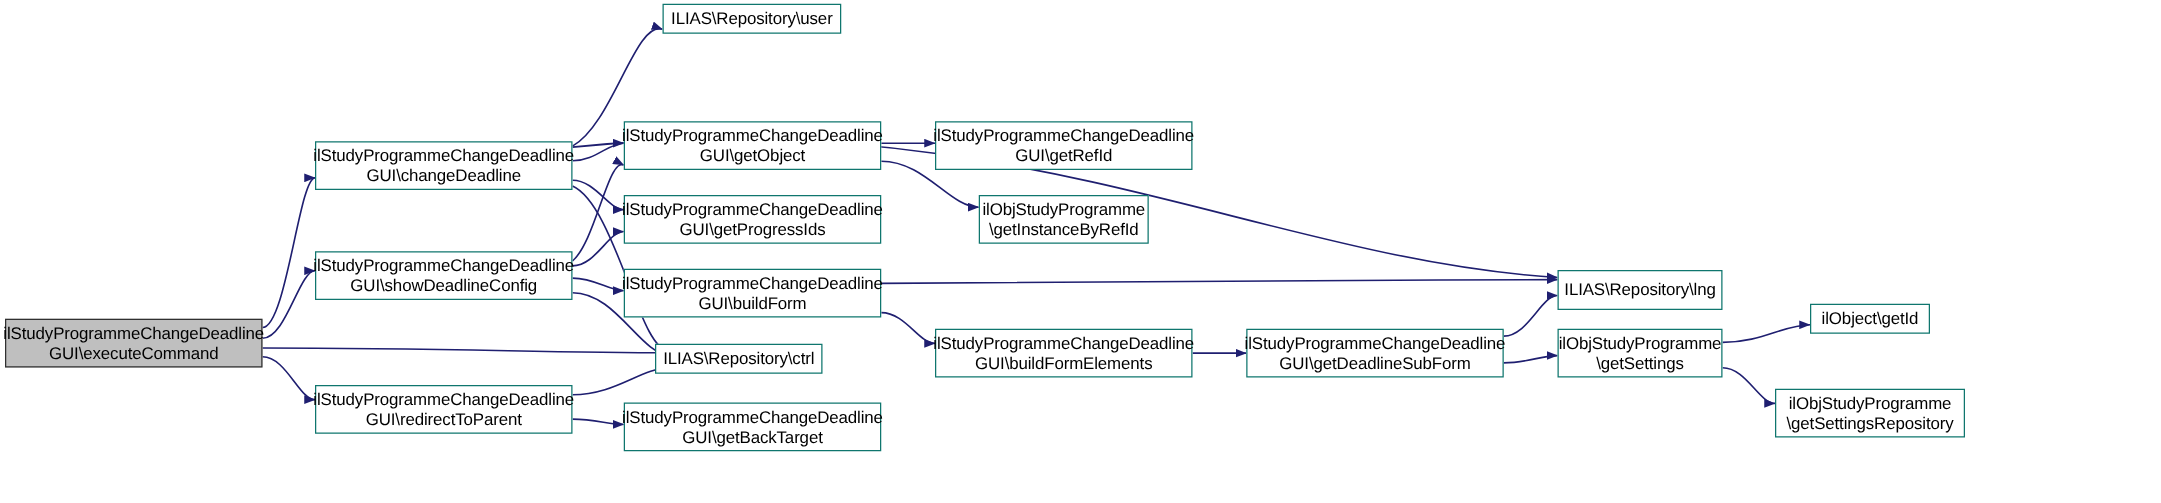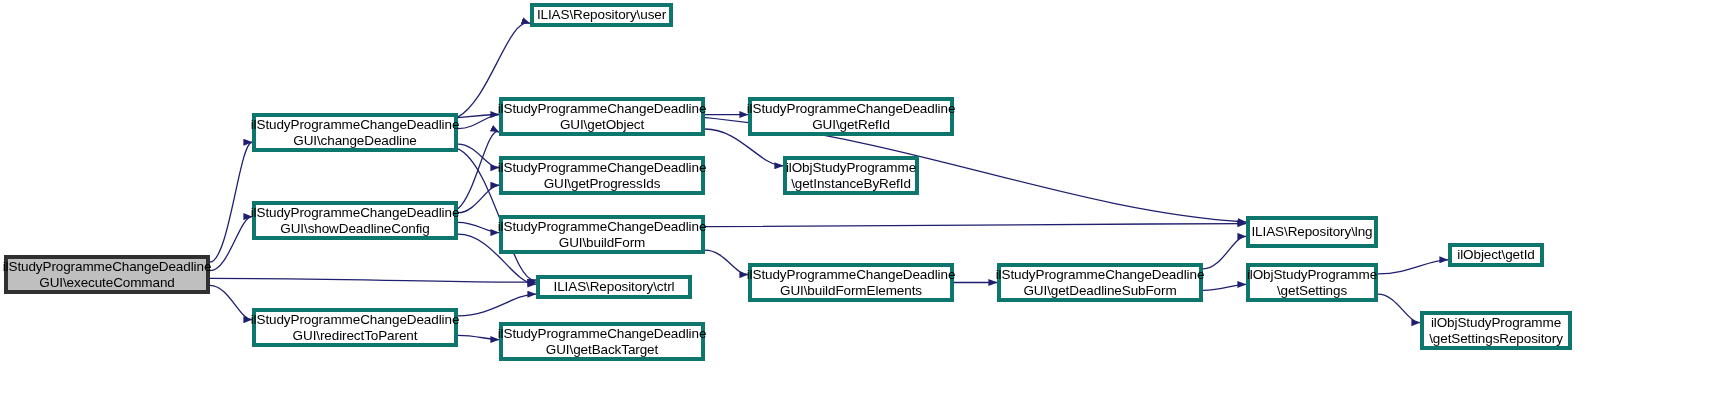--- a/index.html
+++ b/index.html
@@ -19,21 +19,21 @@
     position: absolute;
     left: 0;
     top: 0;
     width: 1729px;
     height: 402px;
     pointer-events: none;
   }
   .node {
     position: absolute;
     box-sizing: border-box;
-    border: 4px solid #0f766e;
+    border: 1px solid #0f766e;
     background: #ffffff;
     color: #000000;
     display: flex;
     align-items: center;
     justify-content: center;
     text-align: center;
     font-size: 13.5px;
     line-height: 16px;
     letter-spacing: -0.1px;
     white-space: pre-line;
@@ -95,21 +95,21 @@
 GUI\showDeadlineConfig</span></div>
       <div class="node" style="left: 252px; top: 308px; width: 206px; height: 39px;"><span class="node-label">ilStudyProgrammeChangeDeadline
 GUI\redirectToParent</span></div>
       <div class="node" style="left: 530px; top: 3px; width: 143px; height: 24px;"><span class="node-label">ILIAS\Repository\user</span></div>
       <div class="node" style="left: 499px; top: 97px; width: 206px; height: 39px;"><span class="node-label">ilStudyProgrammeChangeDeadline
 GUI\getObject</span></div>
       <div class="node" style="left: 499px; top: 156px; width: 206px; height: 39px;"><span class="node-label">ilStudyProgrammeChangeDeadline
 GUI\getProgressIds</span></div>
       <div class="node" style="left: 499px; top: 215px; width: 206px; height: 39px;"><span class="node-label">ilStudyProgrammeChangeDeadline
 GUI\buildForm</span></div>
-      <div class="node" style="left: 536px; top: 275px; width: 156px; height: 24px;"><span class="node-label">ILIAS\Repository\ctrl</span></div>
+      <div class="node" style="left: 524px; top: 275px; width: 134px; height: 24px;"><span class="node-label">ILIAS\Repository\ctrl</span></div>
       <div class="node" style="left: 499px; top: 322px; width: 206px; height: 39px;"><span class="node-label">ilStudyProgrammeChangeDeadline
 GUI\getBackTarget</span></div>
       <div class="node" style="left: 748px; top: 97px; width: 206px; height: 39px;"><span class="node-label">ilStudyProgrammeChangeDeadline
 GUI\getRefId</span></div>
       <div class="node" style="left: 783px; top: 156px; width: 136px; height: 39px;"><span class="node-label">ilObjStudyProgramme
 \getInstanceByRefId</span></div>
       <div class="node" style="left: 748px; top: 263px; width: 206px; height: 39px;"><span class="node-label">ilStudyProgrammeChangeDeadline
 GUI\buildFormElements</span></div>
       <div class="node" style="left: 997px; top: 263px; width: 206px; height: 39px;"><span class="node-label">ilStudyProgrammeChangeDeadline
 GUI\getDeadlineSubForm</span></div>

